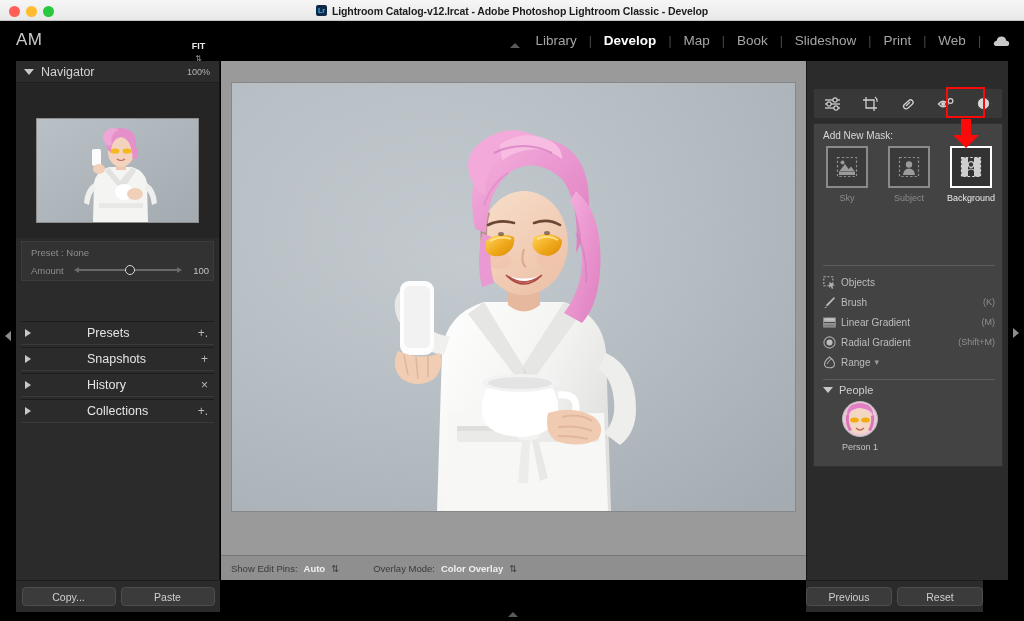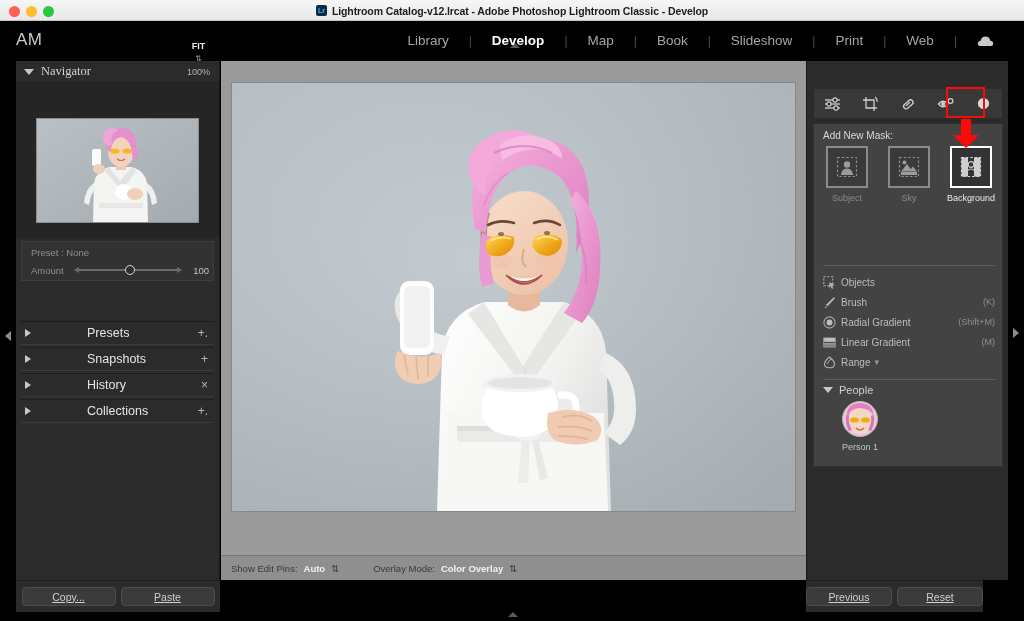--- a/index.html
+++ b/index.html
@@ -35,22 +35,22 @@
   
   .topbar{
     position:absolute; left:0; top:21px; width:1024px; height:40px;
     background:#000;
   }
   .identity{
     position:absolute; left:16px; top:9px;
     font-size:17px; color:#c9c9c9; letter-spacing:0.5px;
   }
   .modulenav{
-    position:absolute; right:28px; top:11px;
-    display:flex; align-items:center; gap:12px;
+    position:absolute; right:12px; top:11px;
+    display:flex; align-items:center; gap:4px;
   }
   .mod{
     font-size:13.5px; color:#a6a6a6; padding:0 8px; cursor:default; line-height:18px;
   }
   .mod.active{ color:#ffffff; font-weight:bold; }
   .modsep{ color:#4c4c4c; font-size:12px; line-height:18px; }
   .cloud-icon{ margin-left:8px; margin-right:2px; display:block; }
   .topbar-caret{
     position:absolute; left:510px; top:22px;
     width:0;height:0;border-left:5px solid transparent;border-right:5px solid transparent;
@@ -63,21 +63,21 @@
     background:#2b2b2b; border-right:1px solid #161616;
   }
   .panel-header{
     height:22px; display:flex; align-items:center; padding:0 8px;
     background:#2b2b2b; color:#c3c3c3; font-size:11.5px;
     border-bottom:1px solid #1e1e1e;
   }
   .tri{ width:0;height:0; margin-right:7px; }
   .tri.down{ border-left:5px solid transparent;border-right:5px solid transparent;border-top:6px solid #c8c8c8; }
   .tri.right{ border-top:4.5px solid transparent;border-bottom:4.5px solid transparent;border-left:6px solid #c8c8c8; }
-  .nav-title{ font-size:12.5px; color:#d2d2d2;font-family:Liberation Serif, serif; }
+  .nav-title{ font-size:12.5px; color:#d2d2d2; }
   .nav-zooms{ margin-left:auto; display:flex; align-items:center; gap:4px; font-size:9px; color:#b4b4b4;flex-direction:column; }
   .nav-zooms .z{ padding:0 1px; }
   .nav-zooms .z.on{ color:#e8e8e8; font-weight:bold; }
   .updown{ display:inline-block; font-size:8px; color:#9a9a9a; line-height:8px; }
 
   .nav-preview{
     position:absolute; left:0; top:22px; width:203px; height:155px;
     background:#252525; padding:4px;
   }
   .nav-img-frame{
@@ -187,21 +187,21 @@
     background:#2b2b2b; border-top:1px solid #1d1d1d;
     display:flex; align-items:center; justify-content:center; gap:5px;
   }
   .rp-bottom{
     position:absolute; left:806px; top:580px; width:177px; height:32px;
     background:#2b2b2b; border-top:1px solid #1d1d1d;
     display:flex; align-items:center; justify-content:center; gap:5px;
   }
   .lrbtn{
     width:94px;height:19px; background:#3b3b3b; border:1px solid #4e4e4e; border-radius:4px;
-    color:#cfcfcf; font-size:10.5px; display:flex;align-items:center;justify-content:center;text-decoration:underline;
+    color:#cfcfcf; font-size:10.5px; display:flex;align-items:center;justify-content:center;
   }
   .filmstrip-caret{
     position:absolute; left:508px; top:612px;
     width:0;height:0;border-left:5px solid transparent;border-right:5px solid transparent;
     border-bottom:5px solid #5a5a5a;
   }
   .edge-arrow{ position:absolute; width:0;height:0; }
   .edge-left{ left:5px; top:331px;
     border-top:5px solid transparent;border-bottom:5px solid transparent;border-right:6px solid #8c8c8c; }
   .edge-right{ left:1013px; top:328px;
@@ -538,40 +538,40 @@
     <div class="maskpanel">
       <div class="addmask-lbl">Add New Mask:</div>
 
       <div class="mask-opts">
         <div class="mask-opt">
           <div class="mask-thumb">
             <svg width="22" height="22" viewBox="0 0 22 22">
               <g stroke="#8e8e8e" stroke-width="1.2" stroke-dasharray="2.4 2" fill="none">
                 <rect x="1.5" y="1.5" width="19" height="19"></rect>
               </g>
-              <circle cx="11" cy="8.5" r="3.2" fill="#9b9b9b"></circle>
-              <path d="M5 19 Q5.5 12.5 11 12.5 Q16.5 12.5 17 19 Z" fill="#9b9b9b"></path>
-            </svg>
-          </div>
-          <div class="mask-cap">Subject</div>
-        </div>
-
-        <div class="mask-opt">
-          <div class="mask-thumb">
-            <svg width="22" height="22" viewBox="0 0 22 22">
-              <g stroke="#8e8e8e" stroke-width="1.2" stroke-dasharray="2.4 2" fill="none">
-                <rect x="1.5" y="1.5" width="19" height="19"></rect>
-              </g>
               <circle cx="6.5" cy="6.5" r="2" fill="#9b9b9b"></circle>
               <path d="M3.5 15 L9 8 L14 15 Z" fill="#9b9b9b"></path>
               <path d="M11 15 L15 10.5 L18.5 15 Z" fill="#9b9b9b"></path>
               <rect x="3" y="15.5" width="16" height="3.5" fill="#9b9b9b"></rect>
             </svg>
           </div>
           <div class="mask-cap">Sky</div>
+        </div>
+
+        <div class="mask-opt">
+          <div class="mask-thumb">
+            <svg width="22" height="22" viewBox="0 0 22 22">
+              <g stroke="#8e8e8e" stroke-width="1.2" stroke-dasharray="2.4 2" fill="none">
+                <rect x="1.5" y="1.5" width="19" height="19"></rect>
+              </g>
+              <circle cx="11" cy="8.5" r="3.2" fill="#9b9b9b"></circle>
+              <path d="M5 19 Q5.5 12.5 11 12.5 Q16.5 12.5 17 19 Z" fill="#9b9b9b"></path>
+            </svg>
+          </div>
+          <div class="mask-cap">Subject</div>
         </div>
 
         <div class="mask-opt selected">
           <div class="mask-thumb">
             <svg width="22" height="22" viewBox="0 0 22 22">
               <g stroke="#e0e0e0" stroke-width="1.2" stroke-dasharray="2.4 2" fill="none">
                 <rect x="1.5" y="1.5" width="19" height="19"></rect>
               </g>
               <path d="M1.5 1.5 L8 1.5 L8 20.5 L1.5 20.5 Z" fill="#cfcfcf"></path>
               <path d="M14 1.5 L20.5 1.5 L20.5 20.5 L14 20.5 Z" fill="#cfcfcf"></path>
@@ -599,48 +599,48 @@
 
         <div class="mask-item">
           <span class="mi-ic">
             <svg width="13" height="13" viewBox="0 0 13 13">
               <path d="M11 1 L12 2.2 L5.2 9.6 L3.2 10.4 L3.6 8.2 Z" fill="#b8b8b8"></path>
               <path d="M3.2 10.4 L1 12.2 L3.6 11.6 Z" fill="#d0d0d0"></path>
             </svg>
           </span>
           <span class="mi-lbl">Brush</span>
           <span class="mi-key">(K)</span>
-        </div>
-
-        <div class="mask-item">
-          <span class="mi-ic">
-            <svg width="13" height="13" viewBox="0 0 13 13">
-              <circle cx="6.5" cy="6.5" r="5.6" fill="none" stroke="#a8a8a8" stroke-width="1.1"></circle>
-              <circle cx="6.5" cy="6.5" r="3" fill="#bcbcbc"></circle>
-            </svg>
-          </span>
-          <span class="mi-lbl">Radial Gradient</span>
-          <span class="mi-key">(Shift+M)</span>
         </div>
 
         <div class="mask-item">
           <span class="mi-ic">
             <svg width="13" height="13" viewBox="0 0 13 13">
               <defs>
                   <linearGradient id="lg" x1="0" y1="0" x2="0" y2="1">
                 <stop offset="0%" stop-color="#d6d6d6"></stop>
                     <stop offset="100%" stop-color="#6e6e6e"></stop>
               </linearGradient>
                 </defs>
               <rect x="0.8" y="2" width="11.4" height="9" fill="url(#lg)" stroke="#9f9f9f" stroke-width="1"></rect>
               <line x1="1" y1="6.5" x2="12" y2="6.5" stroke="#4a4a4a" stroke-width="1"></line>
             </svg>
           </span>
           <span class="mi-lbl">Linear Gradient</span>
           <span class="mi-key">(M)</span>
+        </div>
+
+        <div class="mask-item">
+          <span class="mi-ic">
+            <svg width="13" height="13" viewBox="0 0 13 13">
+              <circle cx="6.5" cy="6.5" r="5.6" fill="none" stroke="#a8a8a8" stroke-width="1.1"></circle>
+              <circle cx="6.5" cy="6.5" r="3" fill="#bcbcbc"></circle>
+            </svg>
+          </span>
+          <span class="mi-lbl">Radial Gradient</span>
+          <span class="mi-key">(Shift+M)</span>
         </div>
 
         <div class="mask-item">
           <span class="mi-ic">
             <svg width="13" height="13" viewBox="0 0 13 13">
               <path d="M6.5 1 Q11.5 5 11.5 8.2 Q11.5 11.8 6.5 11.8 Q1.5 11.8 1.5 8.2 Q1.5 5 6.5 1 Z" fill="none" stroke="#b0b0b0" stroke-width="1.1"></path>
               <path d="M4 8 Q6 4 9 2.5" stroke="#b0b0b0" stroke-width="1" fill="none"></path>
             </svg>
           </span>
           <span class="mi-lbl">Range</span>

